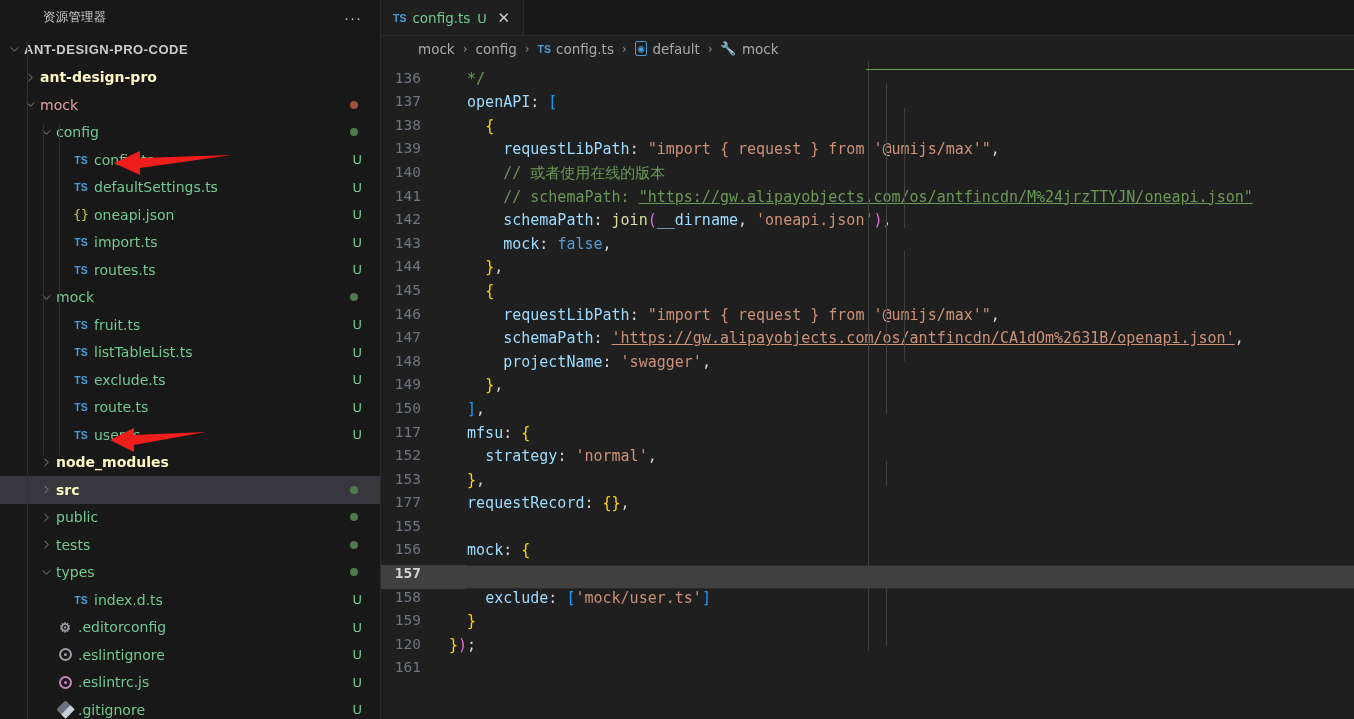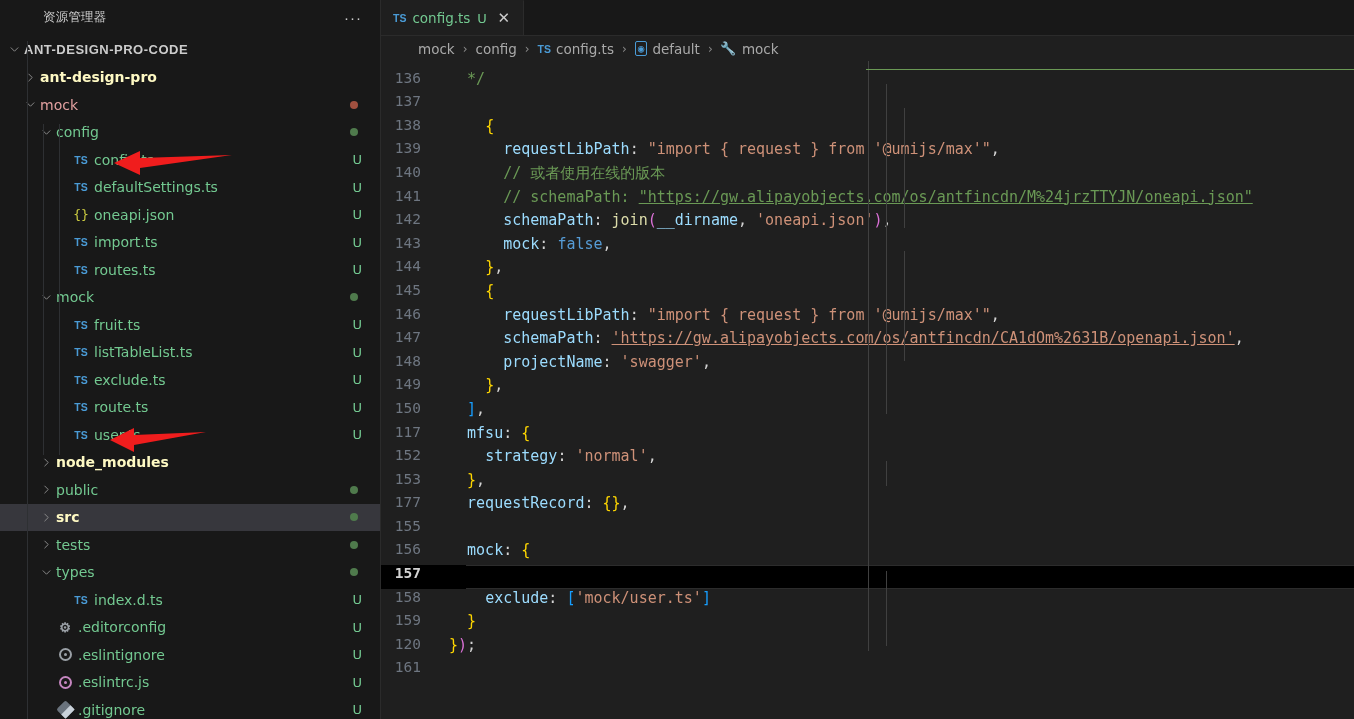--- a/index.html
+++ b/index.html
@@ -130,21 +130,21 @@
   
   .codearea{
     flex:1;position:relative;overflow:hidden;background:#1f1f1f;
     font-family:"DejaVu Sans Mono","Liberation Mono",monospace;
     font-size:15px;
   }
   .codescroll{position:absolute;left:0;top:-15px;right:0;}
   .cline{
     height:23.6px;display:flex;align-items:flex-start;position:relative;white-space:pre;
   }
-  .cline.active{background:#000000;}
+  .cline.active{background:#404040;}
   .cline.active::before{content:"";position:absolute;left:85px;right:0;top:0;height:1px;background:#2c2c2c;}
   .cline.active::after{content:"";position:absolute;left:85px;right:0;bottom:0;height:1px;background:#2c2c2c;}
   .lnum{
     width:62px;min-width:62px;text-align:right;padding-right:22px;
     color:#6e7681;font-size:14.5px;box-sizing:border-box;
     font-family:"DejaVu Sans Mono","Liberation Mono",monospace;
   }
   .cline.active .lnum{color:#d4d4d4;font-weight:bold;}
   .ctext{position:relative;padding-left:6px;flex:1;}
 
@@ -297,38 +297,38 @@
         </div>
         <div class="row">
           <span class="ind" style="width:38px"></span>
           <span class="chev">
             <svg width="11" height="11" viewBox="0 0 16 16">
               <path d="M5.5 3 L10.5 8 L5.5 13" fill="none" stroke="currentColor" stroke-width="1.4" stroke-linecap="round" stroke-linejoin="round"></path>
             </svg>
           </span>
           <span class="lbl c-plain">node_modules</span>
         </div>
-        <div class="row">
+        <div class="row selected">
           <span class="ind" style="width:38px"></span>
           <span class="chev">
             <svg width="11" height="11" viewBox="0 0 16 16">
               <path d="M5.5 3 L10.5 8 L5.5 13" fill="none" stroke="currentColor" stroke-width="1.4" stroke-linecap="round" stroke-linejoin="round"></path>
             </svg>
           </span>
+          <span class="lbl c-plain">src</span>
+          <span class="c-mod-dot" style="background:#4f7a4c"></span>
+        </div>
+        <div class="row">
+          <span class="ind" style="width:38px"></span>
+          <span class="chev">
+            <svg width="11" height="11" viewBox="0 0 16 16">
+              <path d="M5.5 3 L10.5 8 L5.5 13" fill="none" stroke="currentColor" stroke-width="1.4" stroke-linecap="round" stroke-linejoin="round"></path>
+            </svg>
+          </span>
           <span class="lbl c-green">public</span>
-          <span class="c-mod-dot" style="background:#4f7a4c"></span>
-        </div>
-        <div class="row selected">
-          <span class="ind" style="width:38px"></span>
-          <span class="chev">
-            <svg width="11" height="11" viewBox="0 0 16 16">
-              <path d="M5.5 3 L10.5 8 L5.5 13" fill="none" stroke="currentColor" stroke-width="1.4" stroke-linecap="round" stroke-linejoin="round"></path>
-            </svg>
-          </span>
-          <span class="lbl c-plain">src</span>
           <span class="c-mod-dot" style="background:#4f7a4c"></span>
         </div>
         <div class="row">
           <span class="ind" style="width:38px"></span>
           <span class="chev">
             <svg width="11" height="11" viewBox="0 0 16 16">
               <path d="M5.5 3 L10.5 8 L5.5 13" fill="none" stroke="currentColor" stroke-width="1.4" stroke-linecap="round" stroke-linejoin="round"></path>
             </svg>
           </span>
           <span class="lbl c-green">tests</span>
@@ -436,21 +436,21 @@
         <span class="bc-item">
           <span class="bc-wrench">🔧</span>
           <span>mock</span>
         </span>
       </div>
 
     <div class="codearea">
       <div class="codescroll" id="codescroll">
           <div class="cline"><span class="lnum">135</span><span class="ctext"></span></div>
           <div class="cline"><span class="lnum">136</span><span class="ctext">  <span class="t-cmt">*/</span></span></div>
-          <div class="cline"><span class="lnum">137</span></div>
+          <div class="cline"><span class="lnum">137</span><span class="ctext">  <span class="t-prop">openAPI</span><span class="t-plain">:</span> <span class="b-blue">[</span></span></div>
           <div class="cline"><span class="lnum">138</span><span class="ctext">    <span class="b-yellow">{</span></span></div>
           <div class="cline"><span class="lnum">139</span><span class="ctext">      <span class="t-prop">requestLibPath</span><span class="t-plain">:</span> <span class="t-str">"import { request } from '@umijs/max'"</span><span class="t-plain">,</span></span></div>
           <div class="cline"><span class="lnum">140</span><span class="ctext">      <span class="t-cmt">// 或者使用在线的版本</span></span></div>
           <div class="cline"><span class="lnum">141</span><span class="ctext">      <span class="t-cmt">// schemaPath: </span><span class="t-cmt-link">"https://gw.alipayobjects.com/os/antfincdn/M%24jrzTTYJN/oneapi.json"</span><span class="t-cmt"></span></span></div>
           <div class="cline"><span class="lnum">142</span><span class="ctext">      <span class="t-prop">schemaPath</span><span class="t-plain">:</span> <span class="t-fn">join</span><span class="b-pink">(</span><span class="t-param">__dirname</span><span class="t-plain">,</span><span class="t-plain"> </span><span class="t-str">'oneapi.json'</span><span class="b-pink">)</span><span class="t-plain">,</span></span></div>
           <div class="cline"><span class="lnum">143</span><span class="ctext">      <span class="t-prop">mock</span><span class="t-plain">:</span> <span class="t-kw">false</span><span class="t-plain">,</span></span></div>
           <div class="cline"><span class="lnum">144</span><span class="ctext">    <span class="b-yellow">}</span><span class="t-plain">,</span></span></div>
           <div class="cline"><span class="lnum">145</span><span class="ctext">    <span class="b-yellow">{</span></span></div>
           <div class="cline"><span class="lnum">146</span><span class="ctext">      <span class="t-prop">requestLibPath</span><span class="t-plain">:</span> <span class="t-str">"import { request } from '@umijs/max'"</span><span class="t-plain">,</span></span></div>
           <div class="cline"><span class="lnum">147</span><span class="ctext">      <span class="t-prop">schemaPath</span><span class="t-plain">:</span> <span class="t-str-link">'https://gw.alipayobjects.com/os/antfincdn/CA1dOm%2631B/openapi.json'</span><span class="t-plain">,</span></span></div>

